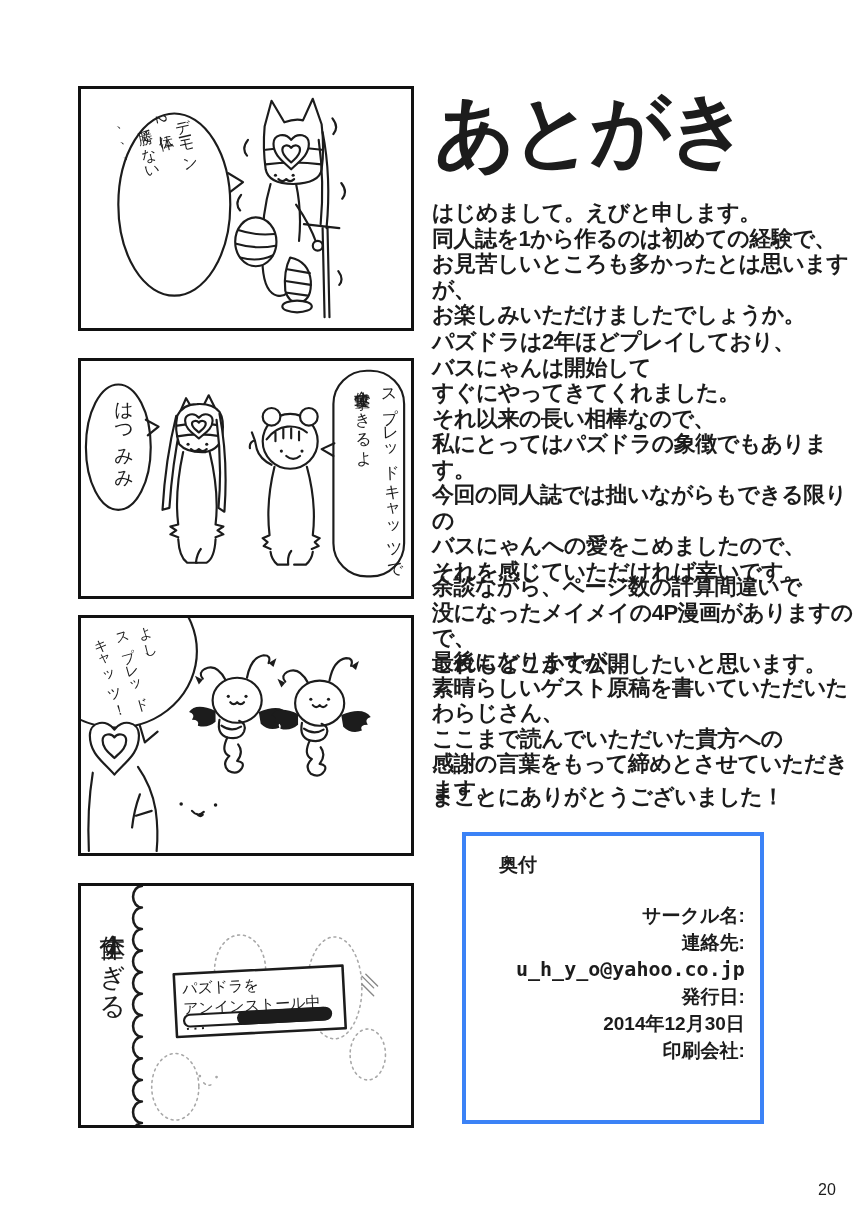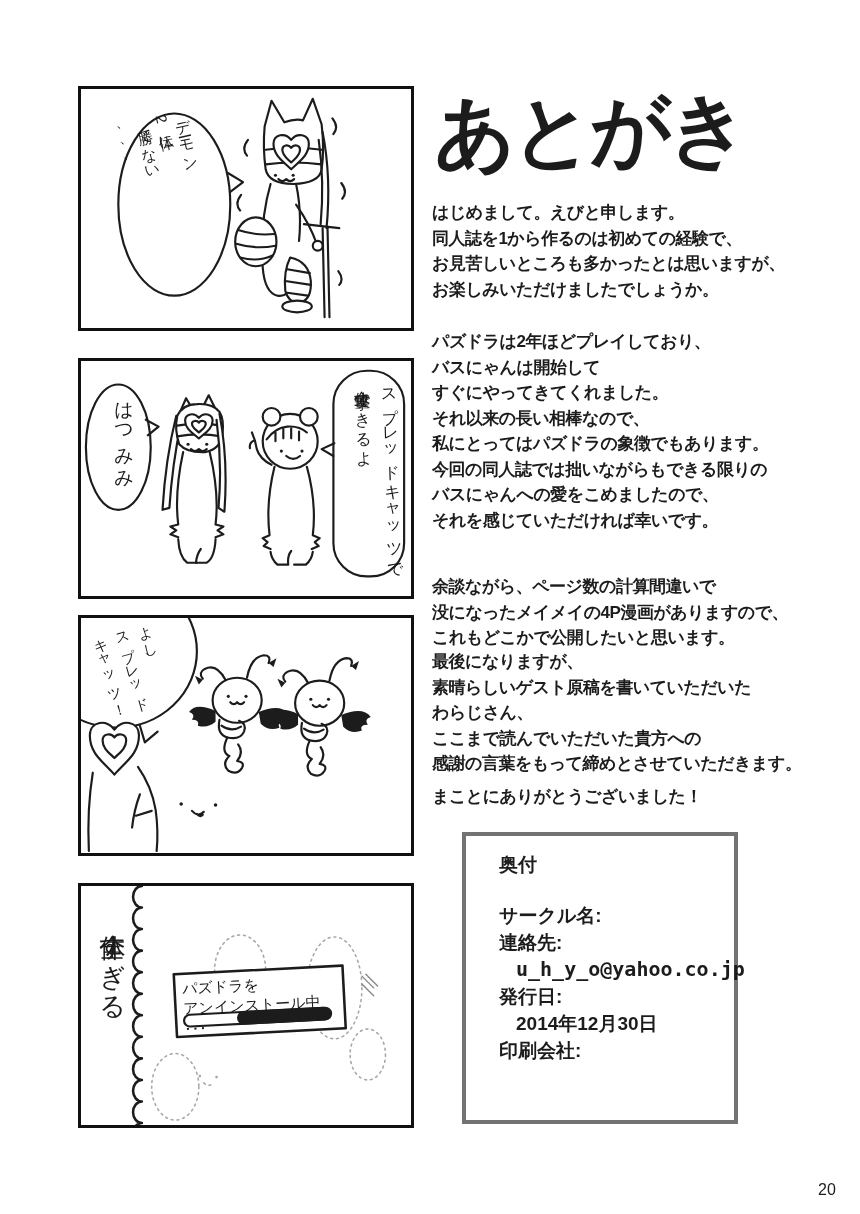--- a/index.html
+++ b/index.html
@@ -11,29 +11,29 @@
     position:absolute;left:78px;width:336px;border:3px solid #111;
     background:#fff;overflow:hidden;box-sizing:border-box;
   }
   .panel svg{position:absolute;left:0;top:0;width:100%;height:100%;}
   .vtext{
     writing-mode:vertical-rl;white-space:pre-line;position:absolute;
     letter-spacing:1px;
   }
   .para{
     position:absolute;left:432px;white-space:pre-line;
-    font-size:17px;line-height:25.5px;font-weight:600;letter-spacing:-0.5px;
+    font-size:22px;line-height:25.5px;font-weight:600;letter-spacing:-0.5px;
   }
   .title{
     position:absolute;left:434px;top:78px;font-size:80px;font-weight:700;
     letter-spacing:-4px;transform:rotate(-1deg);
   }
   .colophon{
-    position:absolute;left:462px;top:832px;width:276px;height:292px;
-    border:4px solid #737373;box-sizing:border-box;background:#fff;
+    position:absolute;left:462px;top:832px;width:302px;height:292px;
+    border:4px solid #3b82f6;box-sizing:border-box;background:#fff;text-align:right;
   }
   .colo-heading{position:absolute;left:33px;top:16px;font-size:19px;font-weight:700;}
   .colo-rows{position:absolute;left:33px;top:66px;font-size:19px;font-weight:600;line-height:27px;}
   .colo-label{font-weight:600;}
   .colo-value{padding-left:17px;font-weight:600;}
   .colo-email{font-family:"DejaVu Sans Mono",monospace;font-size:20px;font-weight:700;letter-spacing:0;}
   .colo-wide{letter-spacing:3px;}
   .pageno{position:absolute;left:818px;top:1181px;font-size:16px;font-weight:400;}
   .bubble-font{font-weight:500;}
 </style>

